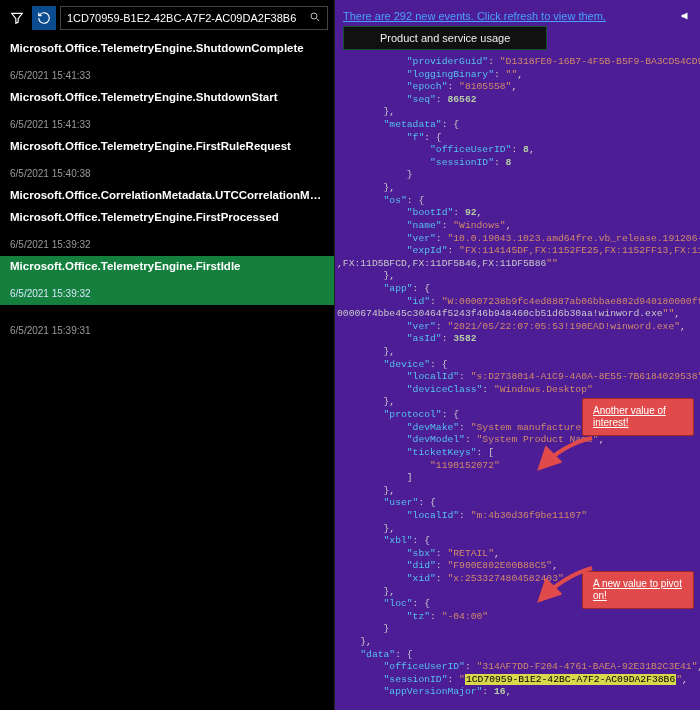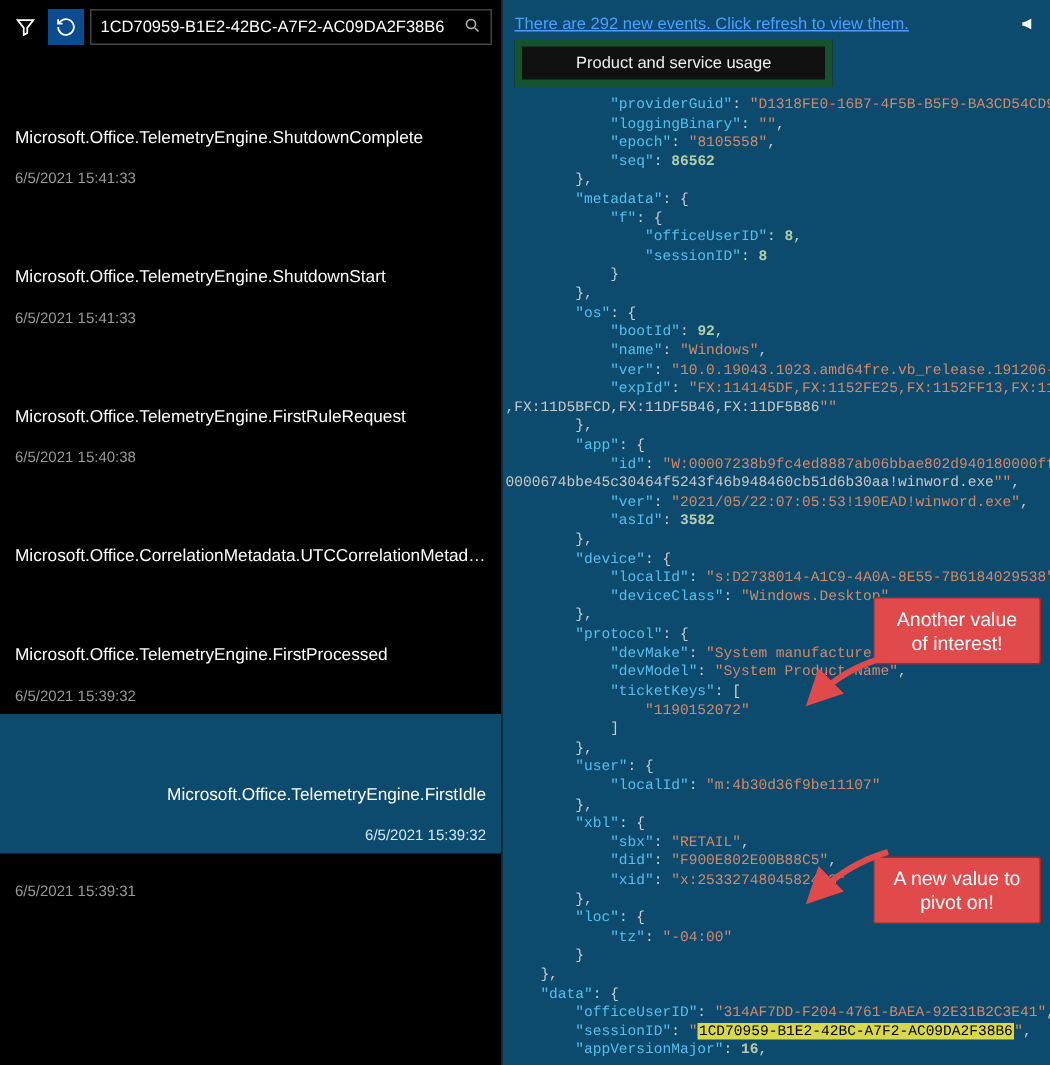--- a/index.html
+++ b/index.html
@@ -53,43 +53,41 @@
     font-size: 11px;
     outline: none;
   }
   .search-icon { color: #bbb; font-size: 12px; margin-left: 4px; }
   .event-list { }
   .event-item {
     padding: 4px 10px 6px 10px;
     cursor: pointer;
   }
   .event-item.selected {
-    background: #0c4a6e;
-    text-align: right;
+    background: #15803d;
   }
   .event-title {
     color: #fff;
     font-size: 11.5px;
-    font-weight: 400;
+    font-weight: 700;
     white-space: nowrap;
     overflow: hidden;
     text-overflow: ellipsis;
-    margin-top: 44px;
   }
   .event-ts {
     color: #9a9a9a;
     font-size: 10px;
     margin-top: 16px;
   }
   .event-item.selected .event-ts { color: #d8e6ff; }
 
   .right-pane {
     flex: 1;
     height: 100%;
-    background: #0c4a6e;
+    background: #4c1d95;
     position: relative;
     overflow: hidden;
   }
   .top-bar {
     display: flex;
     justify-content: space-between;
     align-items: flex-start;
     padding: 10px 8px 4px 8px;
   }
   .refresh-link {
@@ -99,21 +97,21 @@
     cursor: pointer;
   }
   .feedback {
     display: flex; align-items: center; gap: 4px;
     color: #eee; font-size: 10.5px;
     cursor: pointer;
   }
   .tab-row { padding: 0 8px 6px 8px; }
   .tab-btn {
     display: inline-block;
-    border: 5px solid #14532d;
+    border: 1px solid #14532d;
     padding: 5px 36px;
     font-size: 11px;
     color: #eee;
     background: #111;
     cursor: pointer;
   }
   .json-view {
     padding: 0 6px 6px 2px;
     font-family: Consolas, "Courier New", monospace;
     font-size: 9.7px;
@@ -125,25 +123,26 @@
   .s { color: #d18a6a; }   
   .n { color: #b5cea8; font-weight: bold; }   
   .p { color: #cccccc; }   
   .hl { background: #d8d84a; color: #000; padding: 0 1px; }
   .callout {
     position: absolute;
     background: #e04a4a;
     color: #fff;
     border: 1px solid #a02828;
     border-radius: 2px;
-    font-size: 13px;
+    font-size: 10px;
     padding: 6px 10px;
-    text-align: center;
+    text-align: left;
     width: 112px;
     line-height: 1.2;
+    text-decoration: underline;
   }
   .arrow {
     position: absolute;
     width: 60px; height: 40px;
   }
   .arrow svg { width: 100%; height: 100%; }
 </style>
 </head>
 <body>
 

